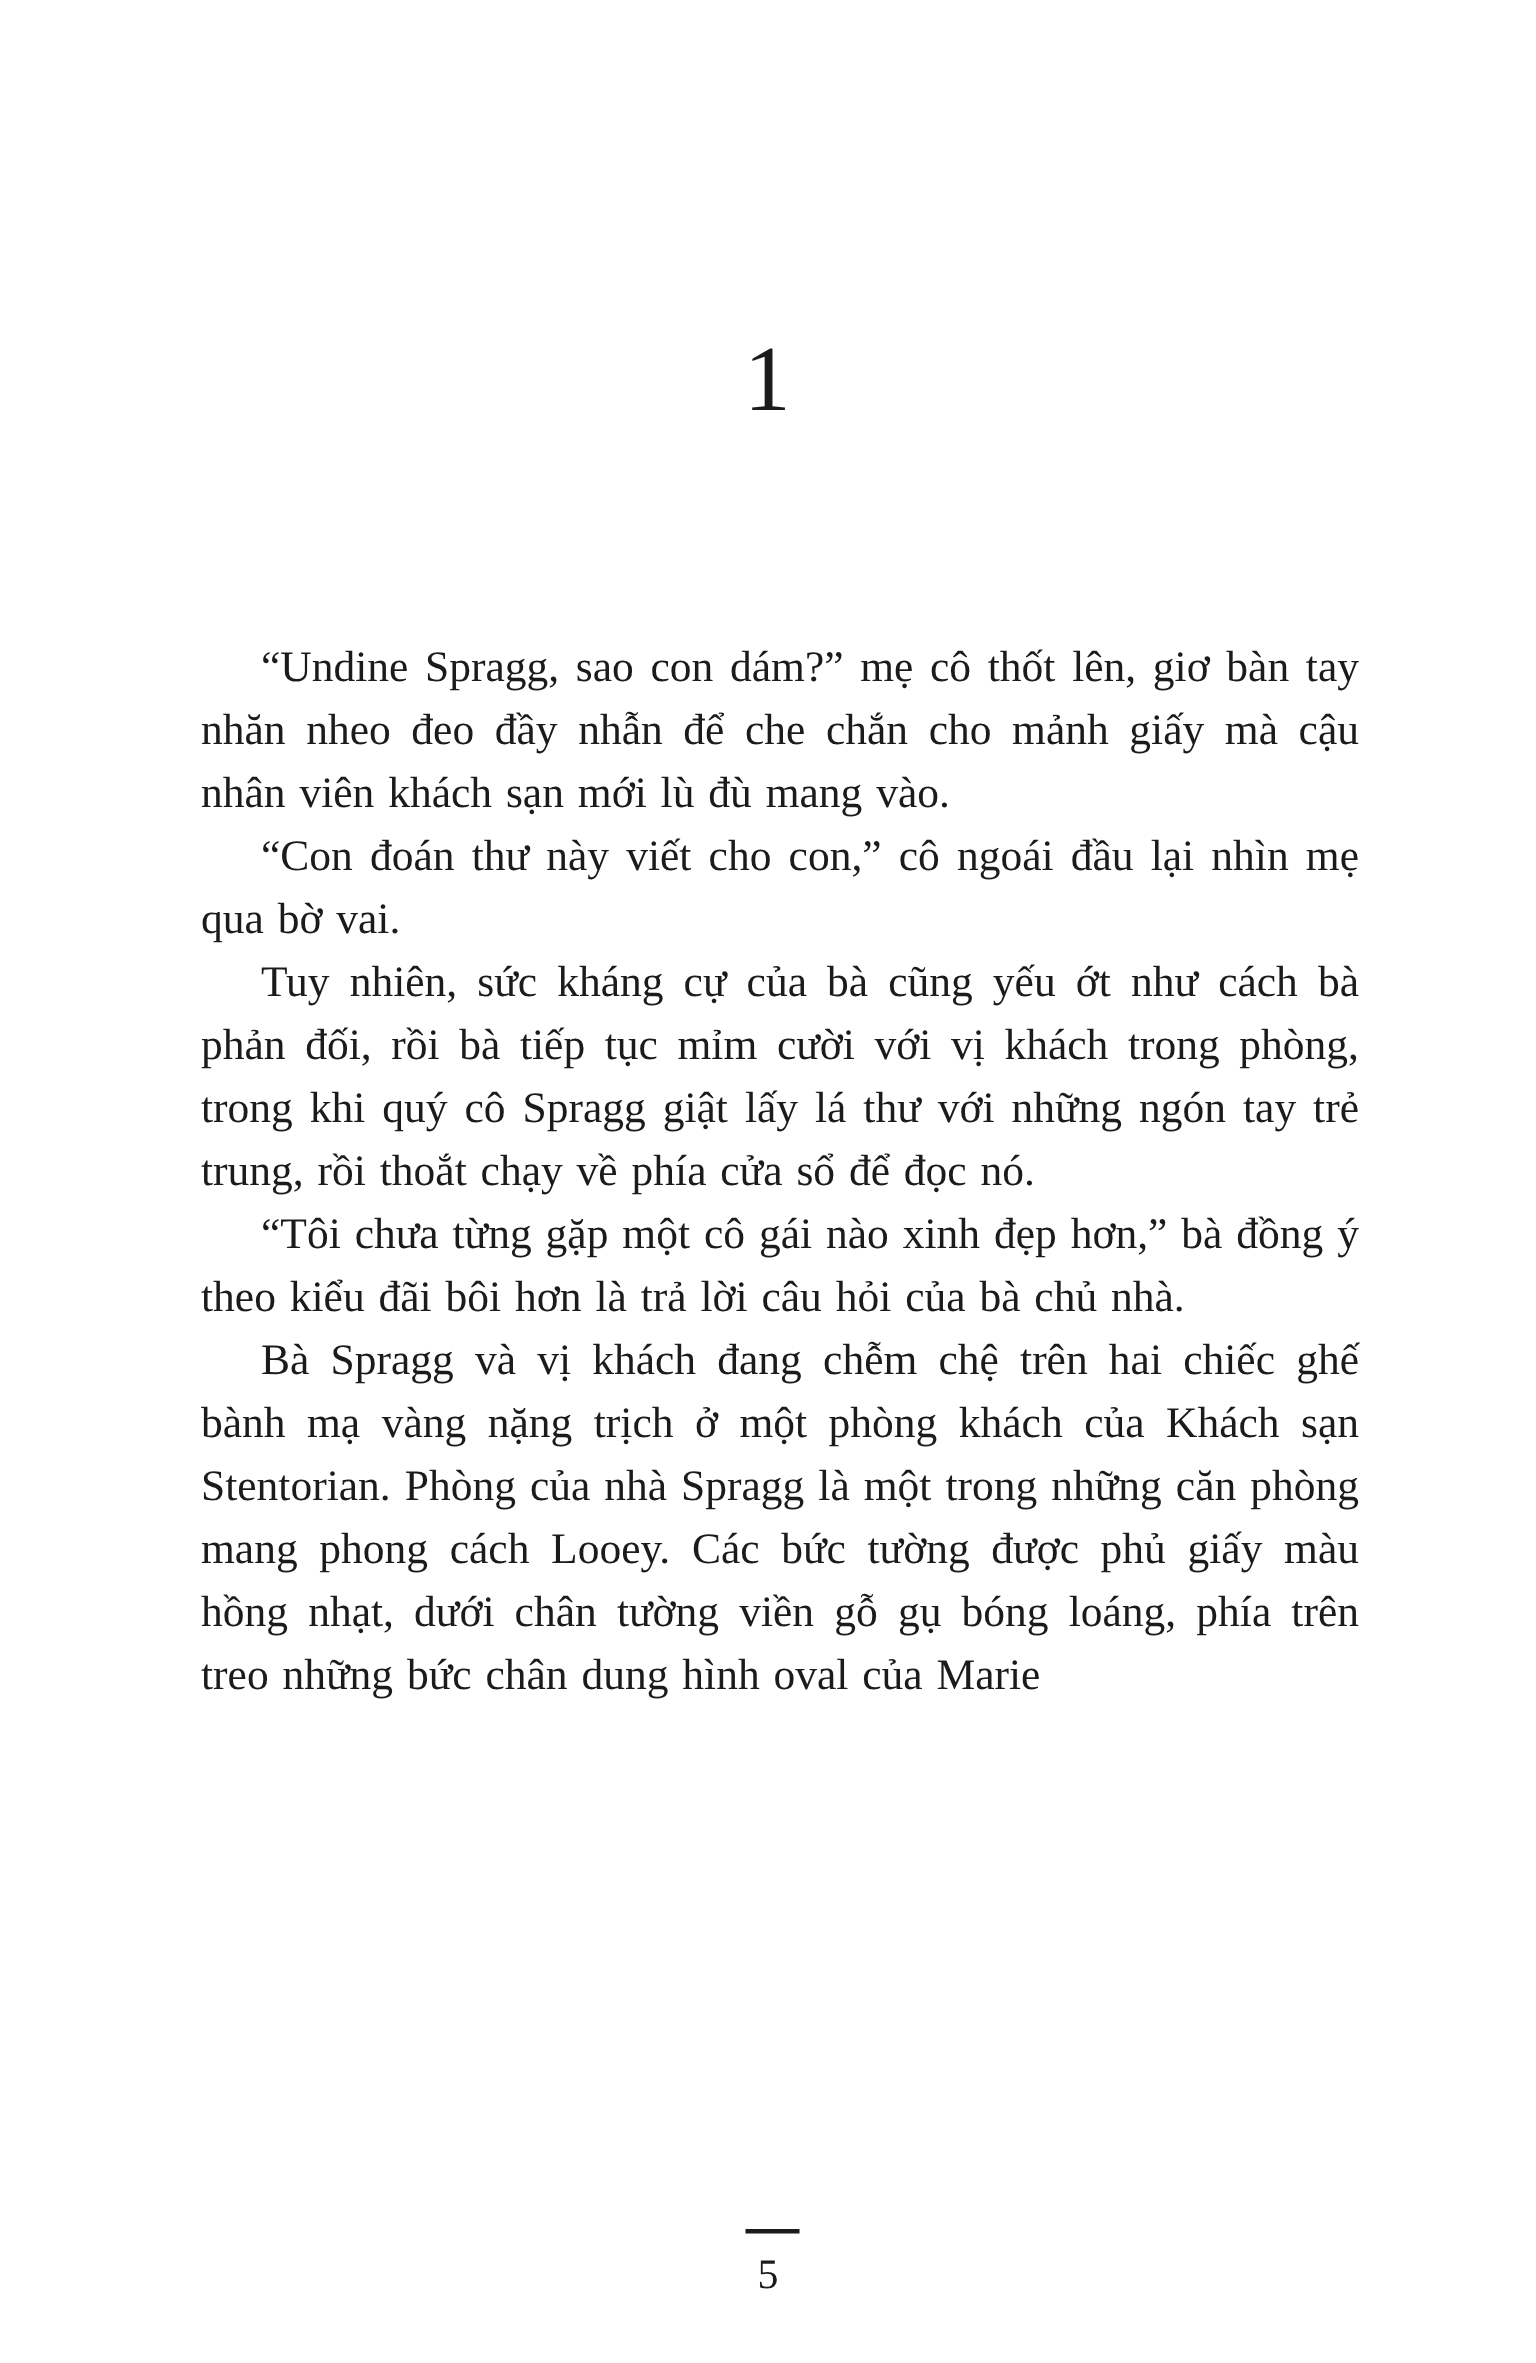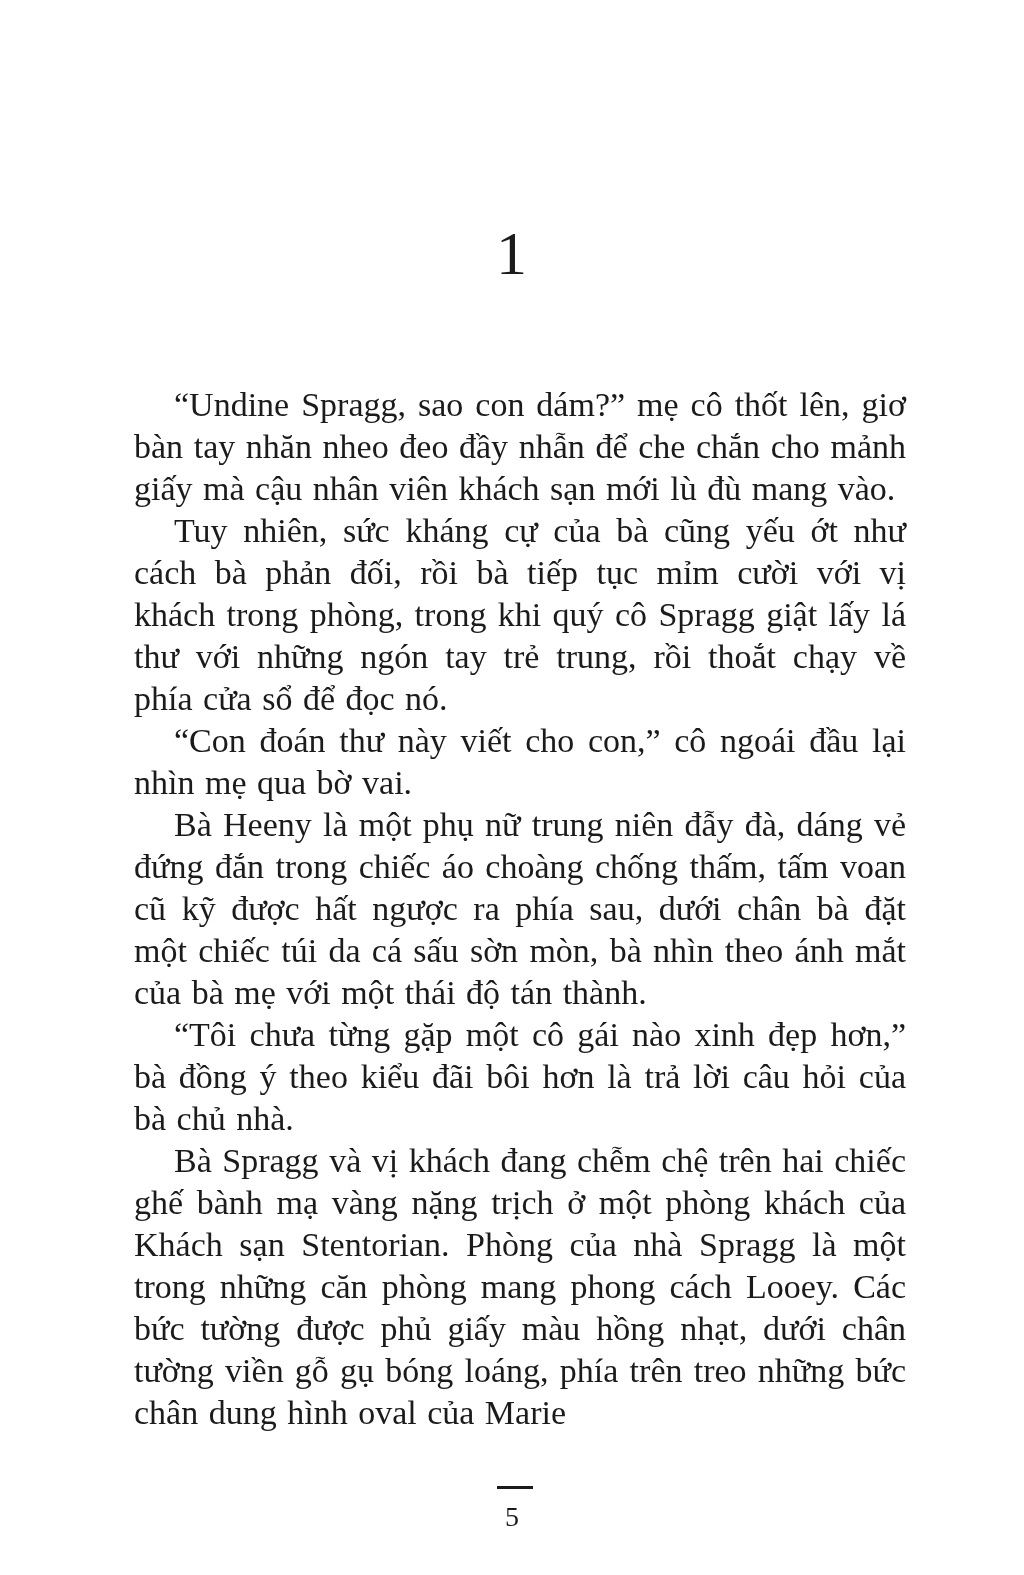--- a/index.html
+++ b/index.html
@@ -22,24 +22,24 @@
     left: 0;
     width: 100%;
     text-align: center;
     font-size: 62px;
     font-weight: 400;
     line-height: 1;
     letter-spacing: 1px;
   }
   .text-block {
     position: absolute;
-    top: 384px;
+    top: 424px;
     left: 134px;
     width: 772px;
-    font-size: 34px;
+    font-size: 29px;
     line-height: 42px;
     text-align: justify;
     word-spacing: 2px;
   }
   .text-block p {
     margin: 0;
     padding: 0;
     text-indent: 40px;
   }
   .footer {
@@ -65,23 +65,22 @@
 </style>
 </head>
 <body>
 
 <div class="page">
 
   <div class="chapter-number">1</div>
 
   <div class="text-block">
     <p>“Undine Spragg, sao con dám?” mẹ cô thốt lên, giơ bàn tay nhăn nheo đeo đầy nhẫn để che chắn cho mảnh giấy mà cậu nhân viên khách sạn mới lù đù mang vào.</p>
+    <p>“Con đoán thư này viết cho con,” cô ngoái đầu lại nhìn mẹ qua bờ vai.</p>
     <p>Tuy nhiên, sức kháng cự của bà cũng yếu ớt như cách bà phản đối, rồi bà tiếp tục mỉm cười với vị khách trong phòng, trong khi quý cô Spragg giật lấy lá thư với những ngón tay trẻ trung, rồi thoắt chạy về phía cửa sổ để đọc nó.</p>
-    <p>“Con đoán thư này viết cho con,” cô ngoái đầu lại nhìn mẹ qua bờ vai.</p>
-    <p>Bà Heeny là một phụ nữ trung niên đẫy đà, dáng vẻ đứng đắn trong chiếc áo choàng chống thấm, tấm voan cũ kỹ được hất ngược ra phía sau, dưới chân bà đặt một chiếc túi da cá sấu sờn mòn, bà nhìn theo ánh mắt của bà mẹ với một thái độ tán thành.</p>
     <p>“Tôi chưa từng gặp một cô gái nào xinh đẹp hơn,” bà đồng ý theo kiểu đãi bôi hơn là trả lời câu hỏi của bà chủ nhà.</p>
     <p>Bà Spragg và vị khách đang chễm chệ trên hai chiếc ghế bành mạ vàng nặng trịch ở một phòng khách của Khách sạn Stentorian. Phòng của nhà Spragg là một trong những căn phòng mang phong cách Looey. Các bức tường được phủ giấy màu hồng nhạt, dưới chân tường viền gỗ gụ bóng loáng, phía trên treo những bức chân dung hình oval của Marie</p>
   </div>
 
   <div class="footer">
     <div class="footer-rule"></div>
     <div class="page-number">5</div>
   </div>
 
 </div>

